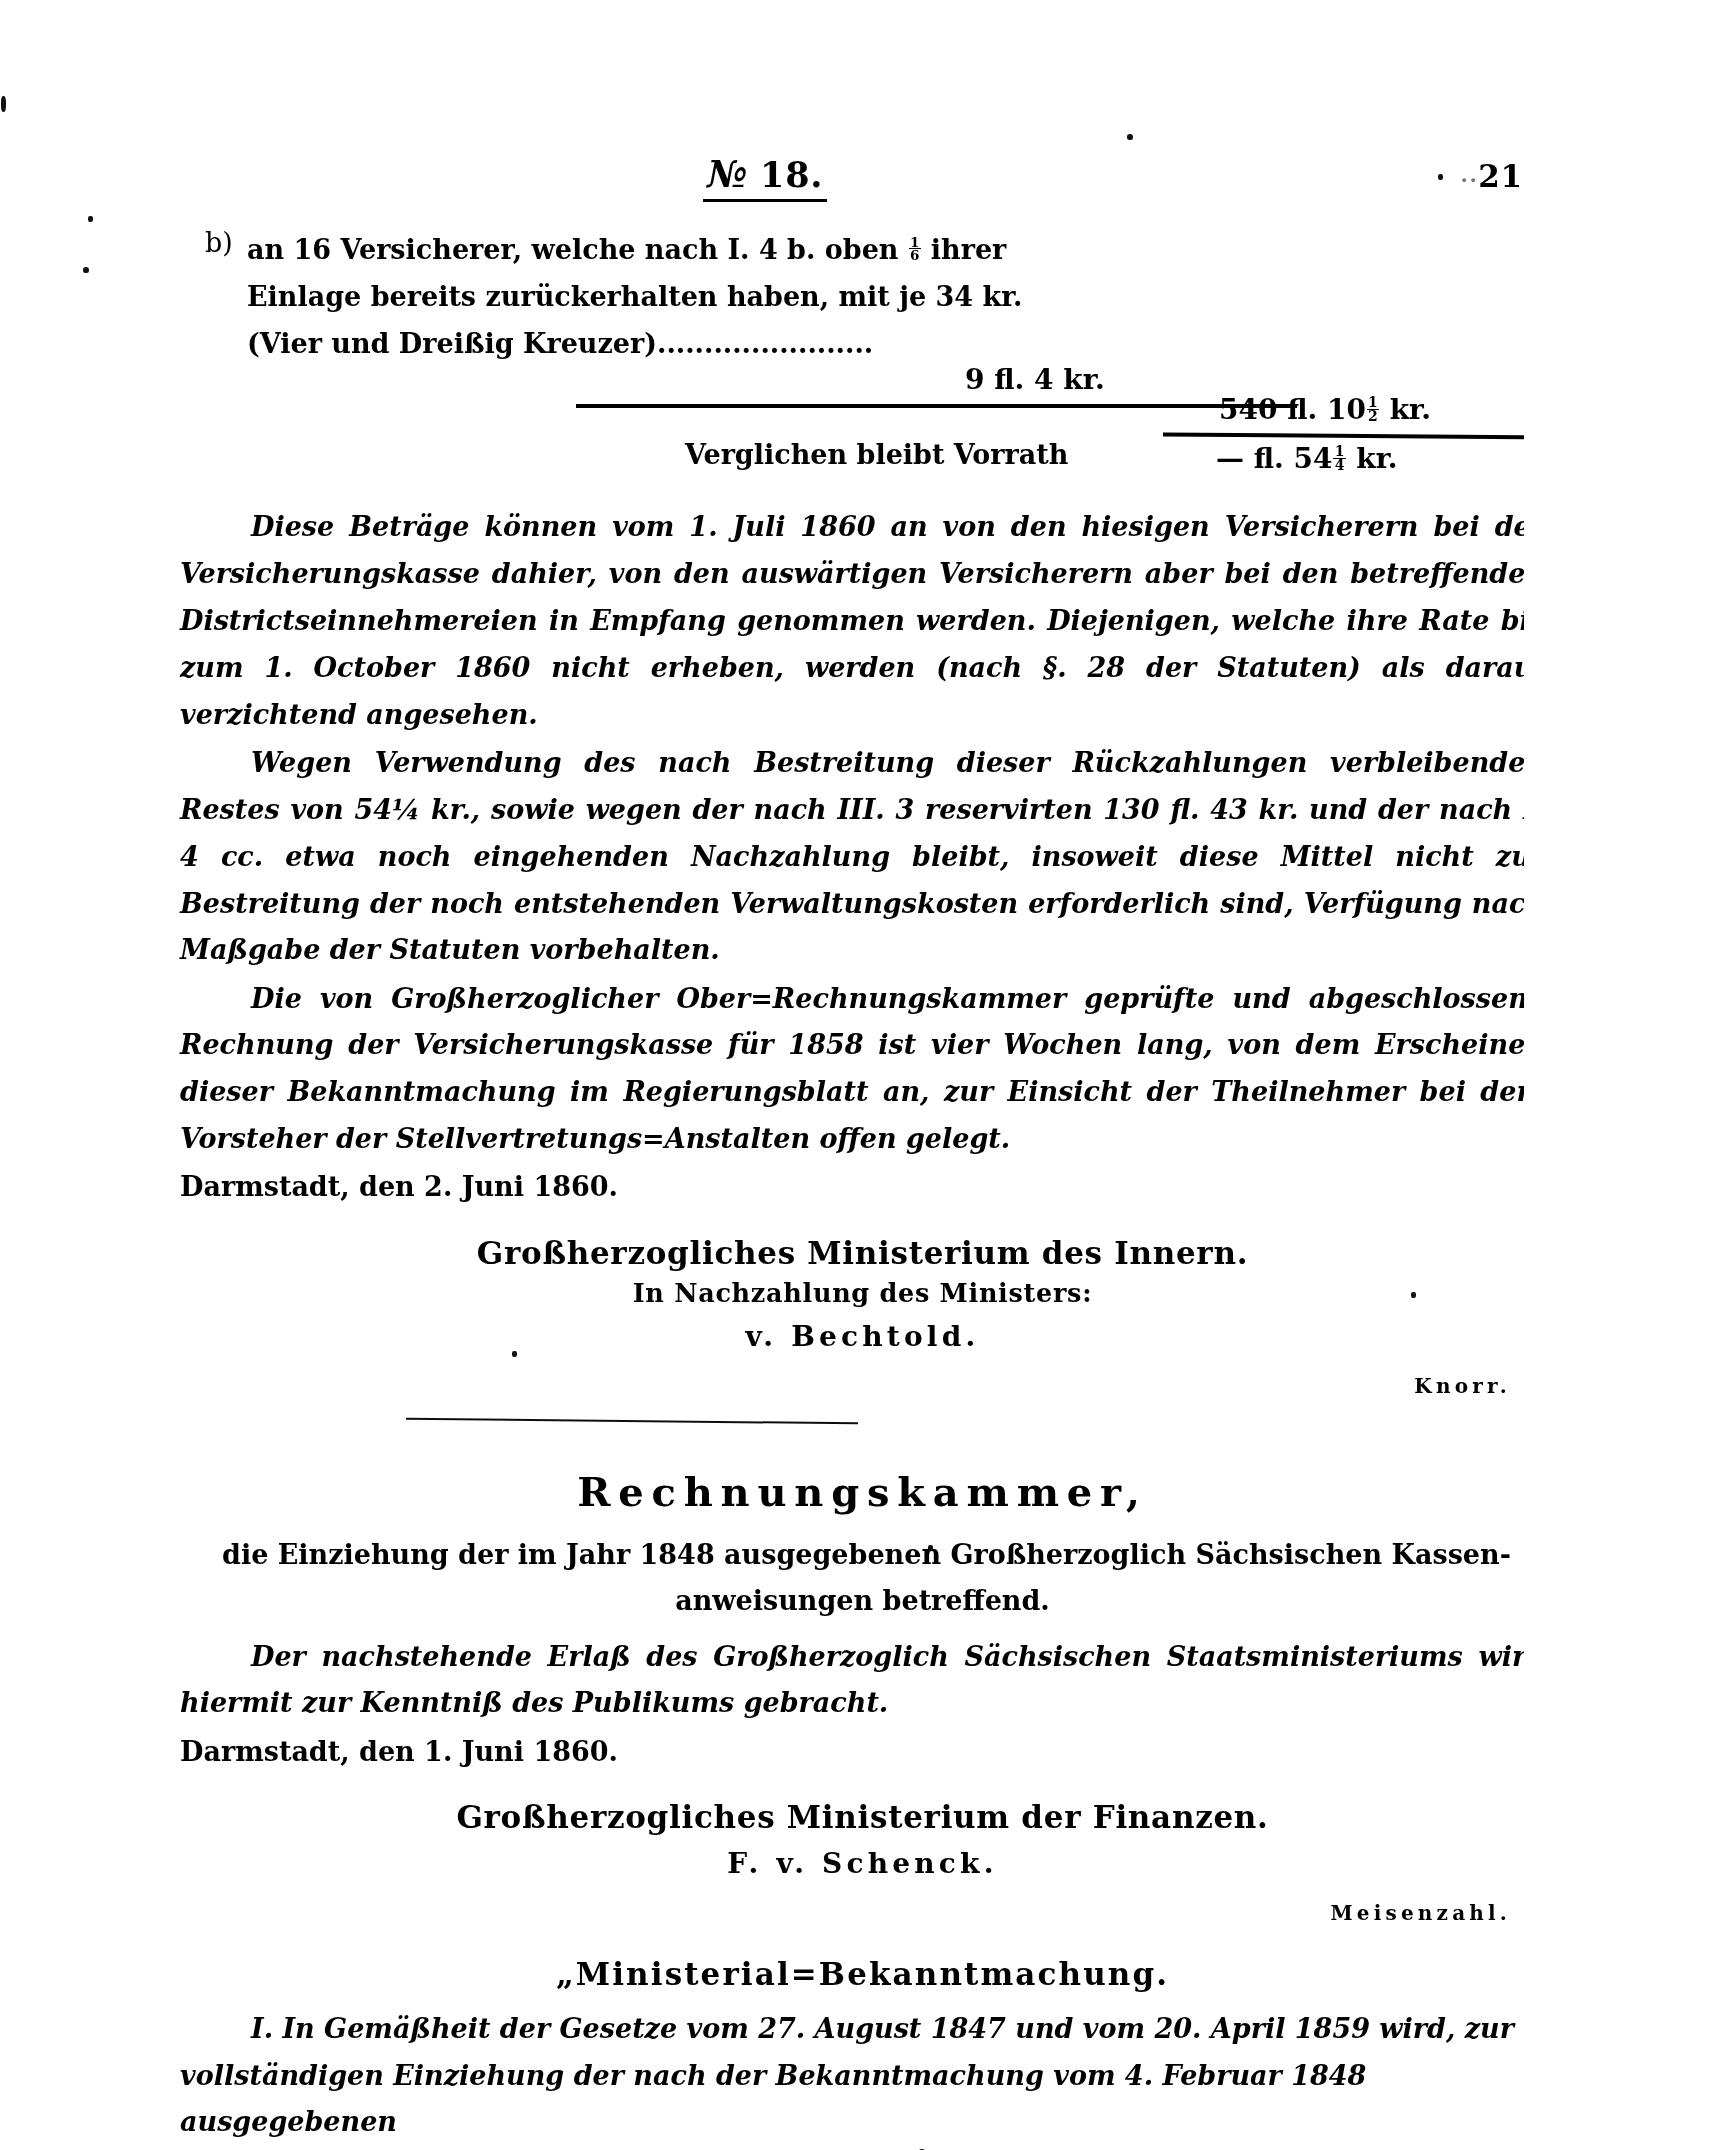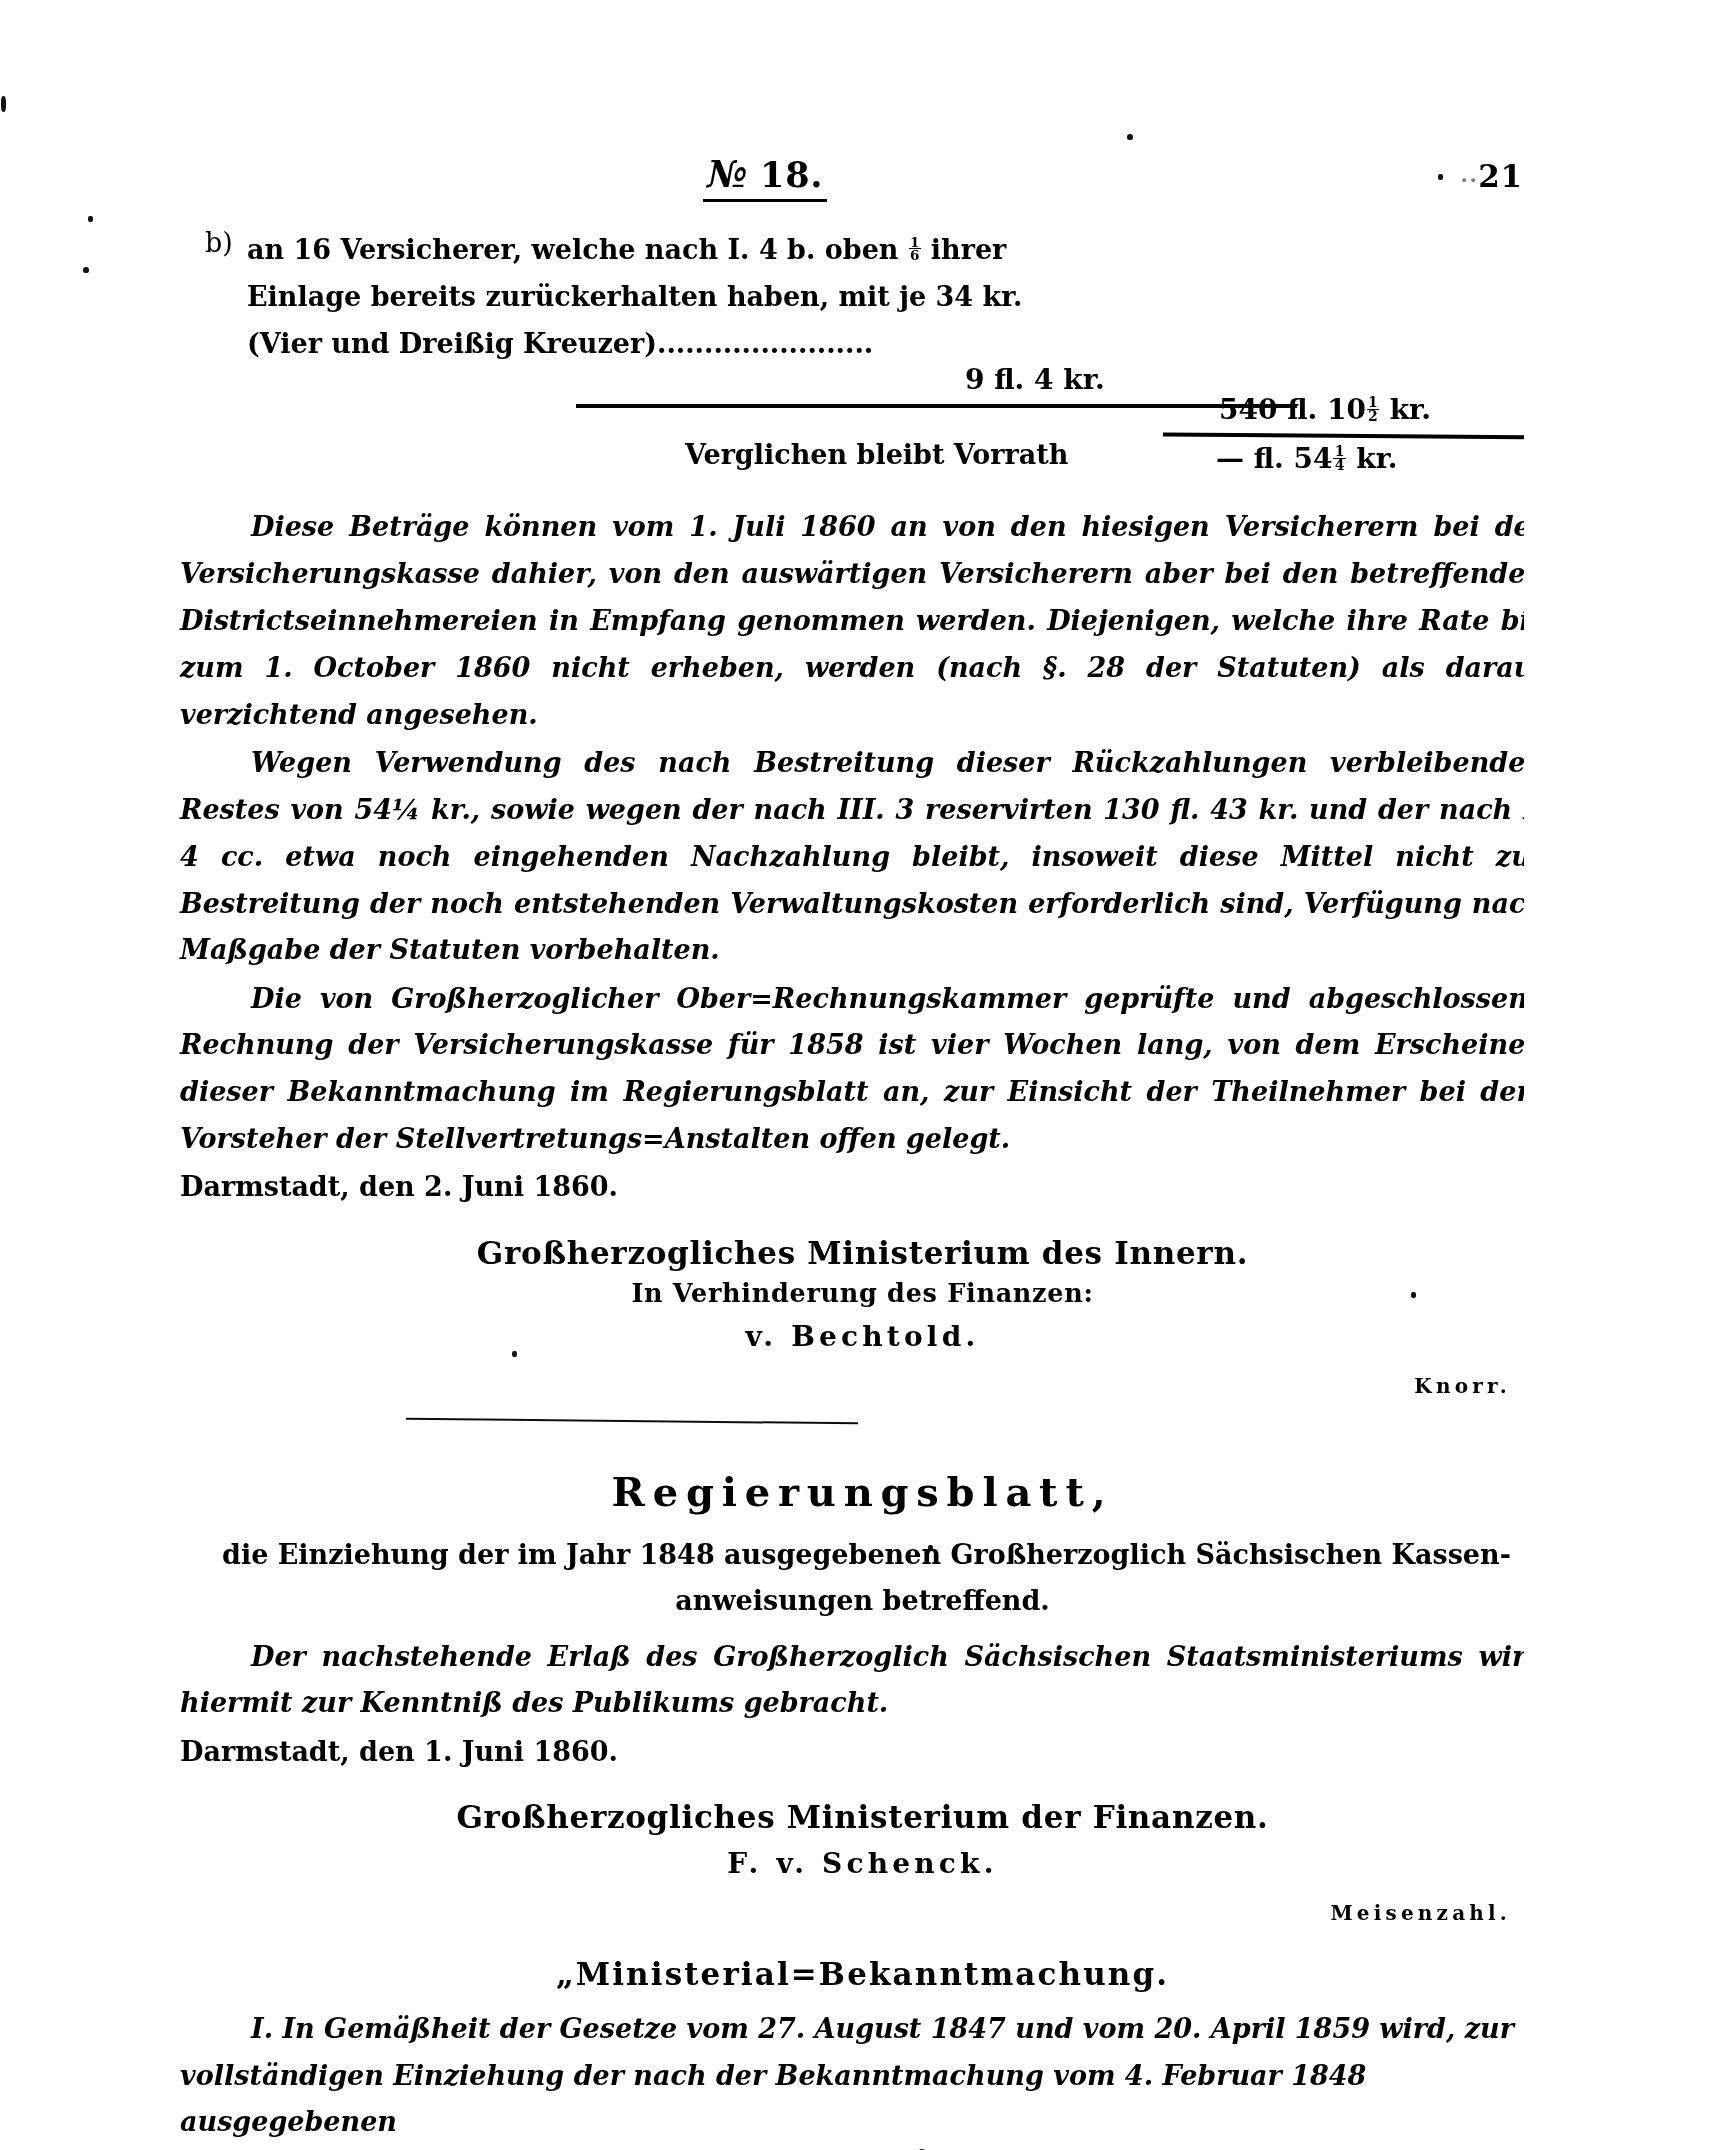--- a/index.html
+++ b/index.html
@@ -313,29 +313,29 @@
         <span>— fl. 54</span><span class="frac"><span class="num">1</span><span class="den">4</span></span><span> kr.</span>
       </div>
     </div>
 
     <p class="body">Diese Beträge können vom 1. Juli 1860 an von den hiesigen Versicherern bei der Versicherungskasse dahier, von den auswärtigen Versicherern aber bei den betreffenden Districtseinnehmereien in Empfang genommen werden. Diejenigen, welche ihre Rate bis zum 1. October 1860 nicht erheben, werden (nach §. 28 der Statuten) als darauf verzichtend angesehen.</p>
     <p class="body">Wegen Verwendung des nach Bestreitung dieser Rückzahlungen verbleibenden Restes von 54¼ kr., sowie wegen der nach III. 3 reservirten 130 fl. 43 kr. und der nach I. 4 cc. etwa noch eingehenden Nachzahlung bleibt, insoweit diese Mittel nicht zur Bestreitung der noch entstehenden Verwaltungskosten erforderlich sind, Verfügung nach Maßgabe der Statuten vorbehalten.</p>
     <p class="body">Die von Großherzoglicher Ober=Rechnungskammer geprüfte und abgeschlossene Rechnung der Versicherungskasse für 1858 ist vier Wochen lang, von dem Erscheinen dieser Bekanntmachung im Regierungsblatt an, zur Einsicht der Theilnehmer bei dem Vorsteher der Stellvertretungs=Anstalten offen gelegt.</p>
 
     <div class="plain-line">Darmstadt, den 2. Juni 1860.</div>
     <div class="sig-center sig-ministry">Großherzogliches Ministerium des Innern.</div>
-    <div class="sig-center sig-sub">In Verhinderung des Finanzen:</div>
+    <div class="sig-center sig-sub">In Nachzahlung des Ministers:</div>
     <div class="sig-center sig-name">v. Bechtold.</div>
     <div class="sig-right">Knorr.</div>
 
     <div class="divider-wrap">
       <div class="divider"></div>
     </div>
 
-    <div class="bek-head">Regierungsblatt,</div>
+    <div class="bek-head">Rechnungskammer,</div>
     <div class="bek-sub">
       <span class="l1">die Einziehung der im Jahr 1848 ausgegebenen Großherzoglich Sächsischen Kassen-</span>
       <span class="l2">anweisungen betreffend.</span>
     </div>
 
     <div class="spacer-sm"></div>
     <p class="body">Der nachstehende Erlaß des Großherzoglich Sächsischen Staatsministeriums wird hiermit zur Kenntniß des Publikums gebracht.</p>
     <div class="plain-line">Darmstadt, den 1. Juni 1860.</div>
     <div class="sig-center sig-ministry">Großherzogliches Ministerium der Finanzen.</div>
     <div class="sig-center sig-name">F. v. Schenck.</div>

